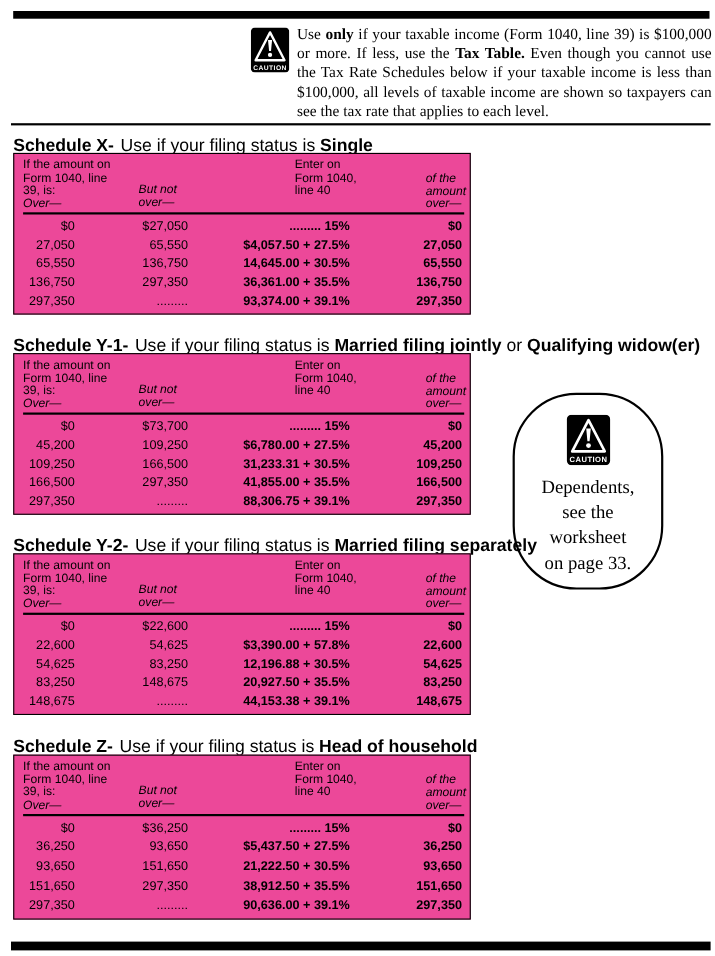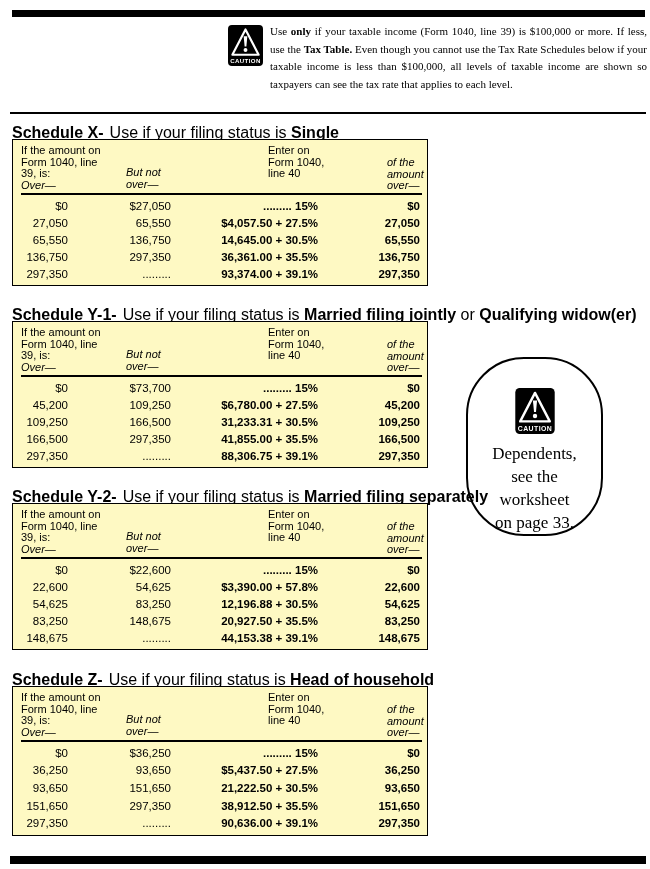--- a/index.html
+++ b/index.html
@@ -12,33 +12,33 @@
   .bottombar{left:10px;top:856px;width:636px;height:8px}
   .headrule{left:10px;top:112px;width:636px;height:2px}
 
   .title{
     position:absolute;left:13px;top:22px;font-size:27px;font-weight:bold;
     line-height:29px;letter-spacing:-0.5px;
   }
   .caut-head{position:absolute;left:228px;top:25px;width:35px;height:41px}
   .intro{
     position:absolute;left:270px;top:23px;width:377px;
-    font-family:"Liberation Serif",serif;font-size:11px;line-height:17.5px;
+    font-family:"Liberation Serif",serif;font-size:14px;line-height:17.5px;
     text-align:justify;
   }
   .intro b{font-weight:bold}
 
   .sched{position:absolute;left:12px;width:416px}
   .sched-label{font-size:16px;white-space:nowrap;height:14px}
   .sched-label .nm{font-weight:bold}
   .sched-label .use{margin-left:6px}
   .sched-label .st b{font-weight:bold}
   .box{
     position:absolute;left:0;top:15px;width:416px;height:147px;
-    border:1.5px solid #000;box-sizing:border-box;background:#fef9c3;
+    border:1.5px solid #000;box-sizing:border-box;background:#ec4899;
   }
   .box.tall{height:150px}
   .th{position:absolute;font-size:11px;line-height:11.5px}
   .it{font-style:italic}
   .th-c1{left:8px;top:5px}
   .th-c2{left:113px;top:27px}
   .th-c3{left:255px;top:5px}
   .th-c4{left:374px;top:17px}
   .hsep{position:absolute;left:8px;right:5px;top:53px;height:2px;background:#000}
   .rows{
@@ -46,21 +46,21 @@
     display:flex;flex-direction:column;justify-content:space-around;
   }
   .row{display:grid;grid-template-columns:55px 103px 147px 1fr;font-size:11.5px}
   .c{text-align:right;white-space:nowrap}
   .c3,.c4{font-weight:bold}
   .c4{padding-right:7px}
 
   .callout{
     position:absolute;left:466px;top:357px;width:137px;height:179px;
     border:2px solid #000;border-radius:58px;box-sizing:border-box;
-    display:flex;flex-direction:column;align-items:center;justify-content:flex-end;
+    display:flex;flex-direction:column;align-items:center;
   }
   .callout svg{margin-top:18px}
   .callout-text{
     margin-top:8px;font-family:"Liberation Serif",serif;font-size:17px;
     line-height:23px;text-align:center;
   }
 </style>
 </head>
 <body>
 

